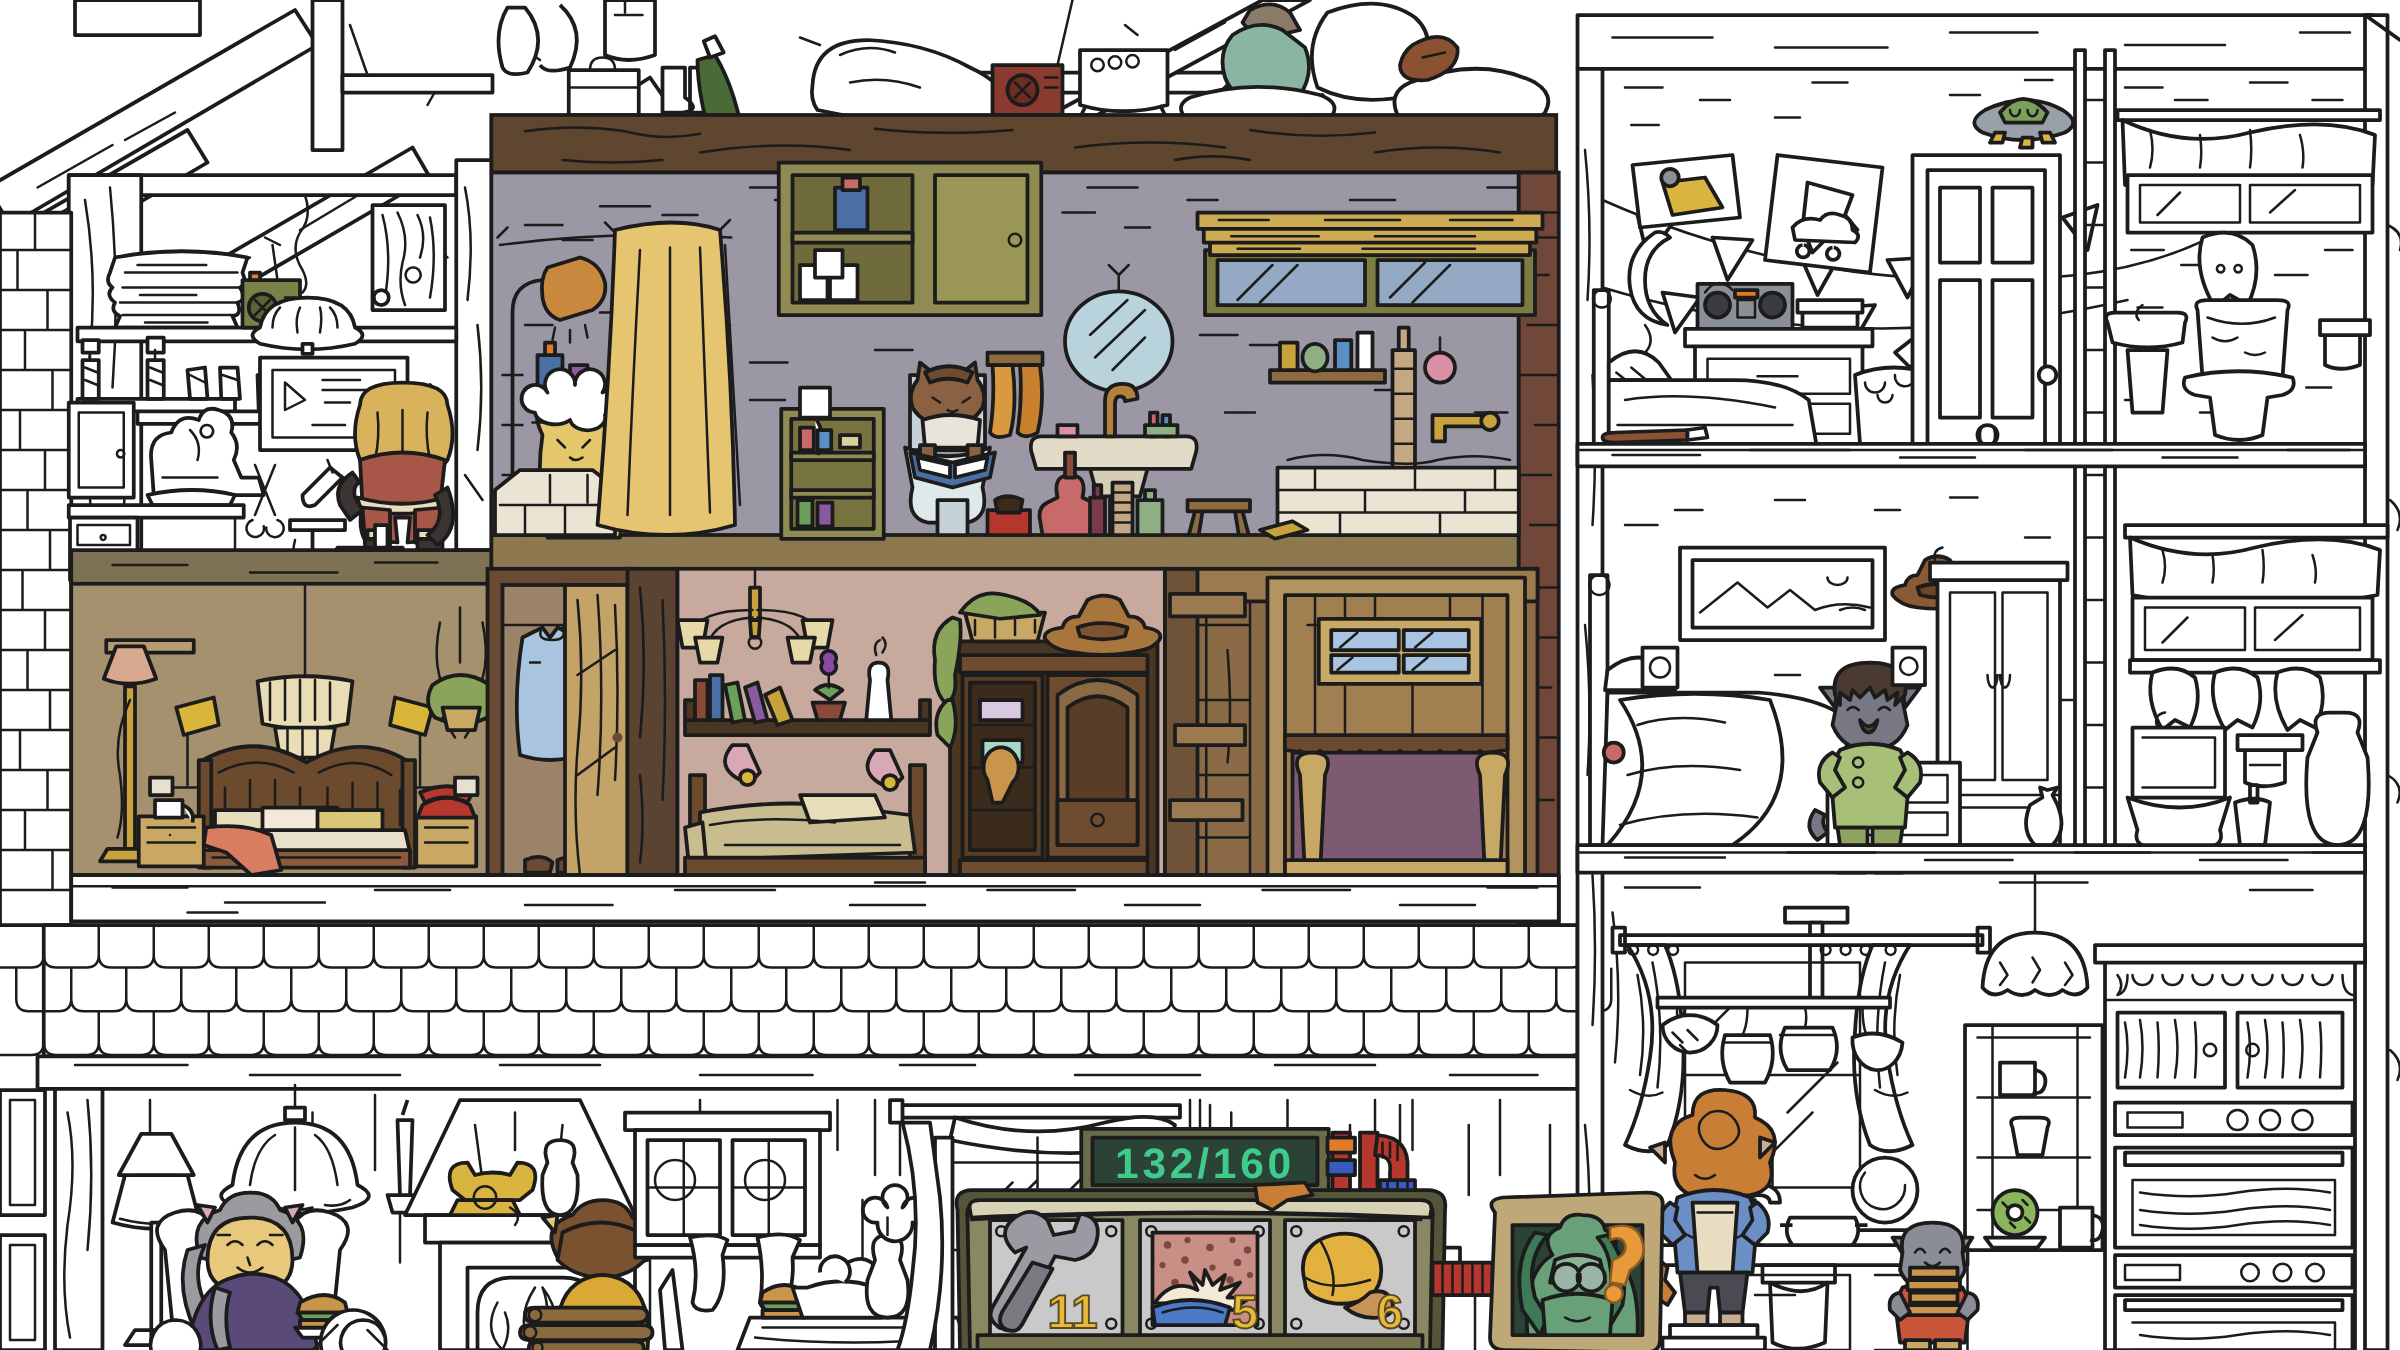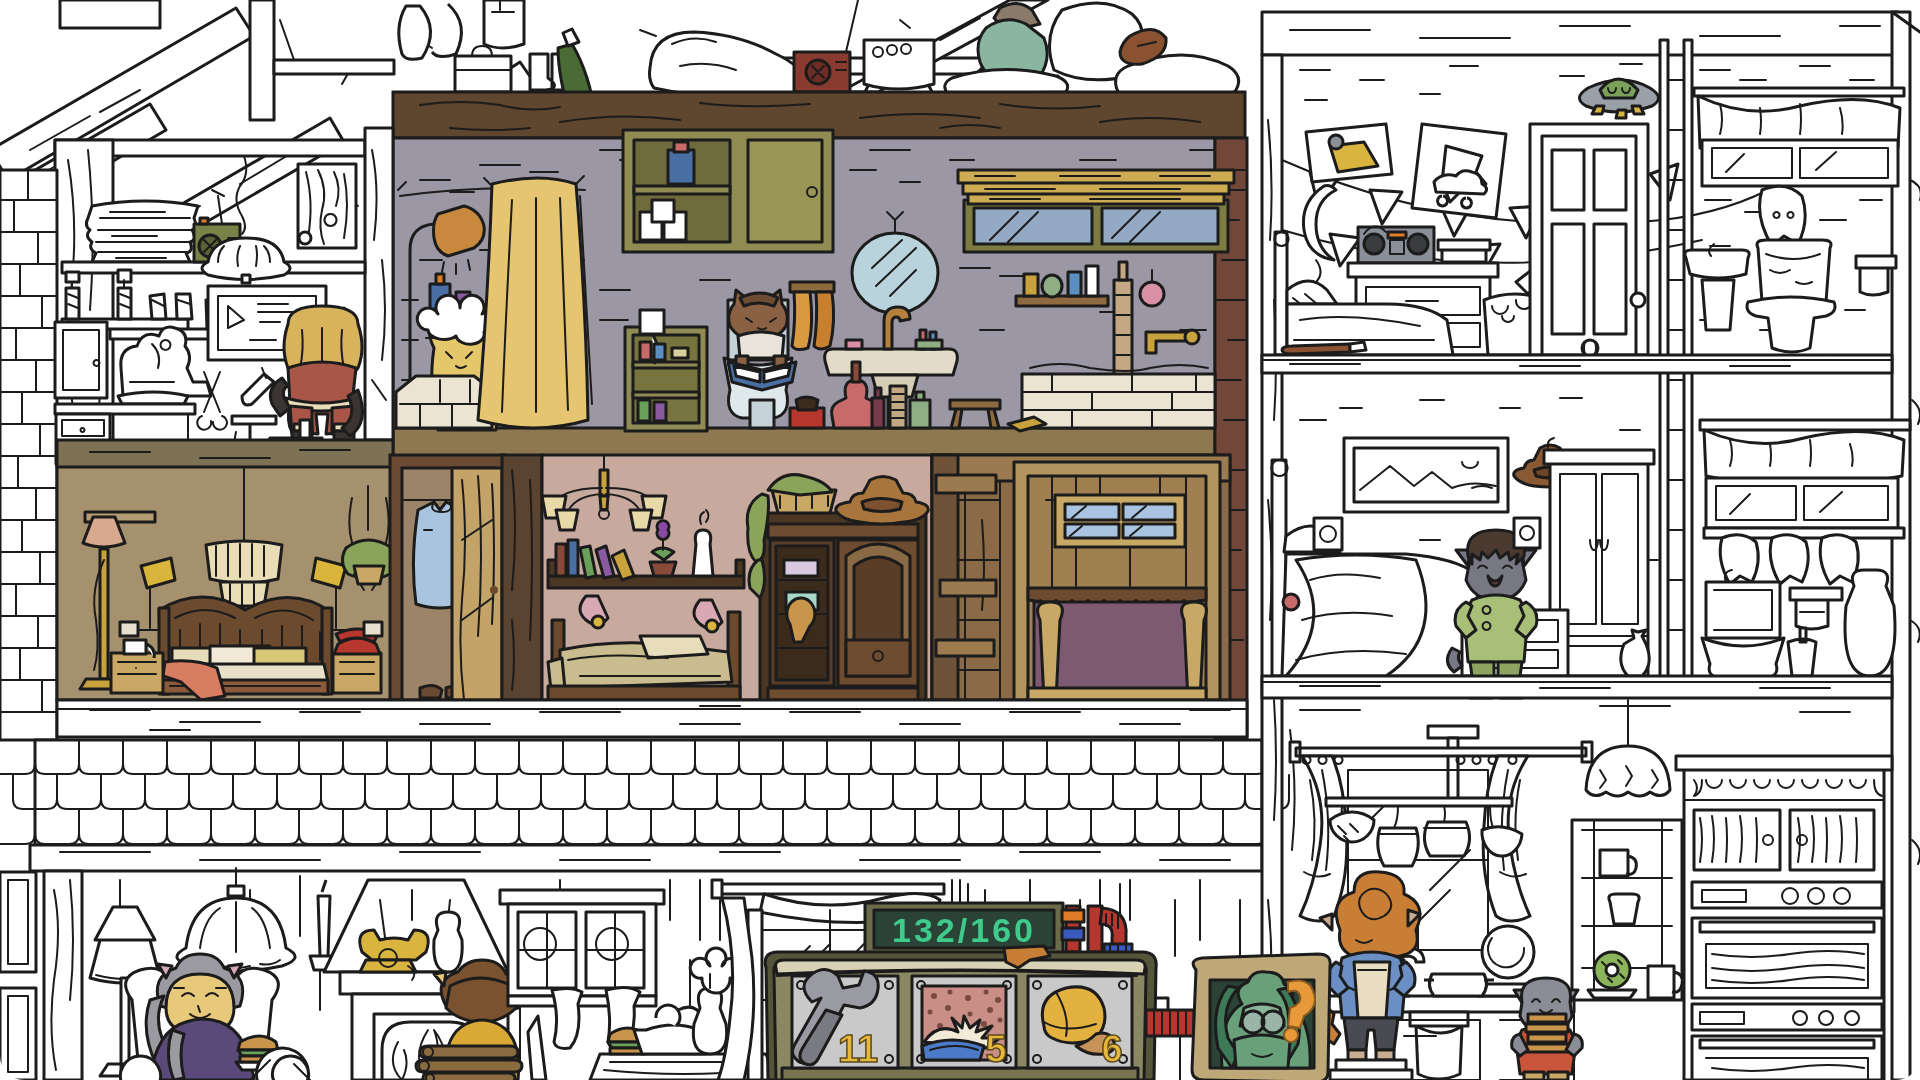--- a/index.html
+++ b/index.html
@@ -1,16 +1,16 @@
 <!DOCTYPE html>
 <html><head>
 <meta charset="utf-8">
 <style>
 html,body{margin:0;padding:0;background:#fff;font-family:"Liberation Sans",sans-serif;}
-#stage{position:relative;width:1920px;height:1080px;overflow:hidden;background:#fff;border-radius:24px;}
+#stage{position:relative;width:1920px;height:1080px;overflow:hidden;background:#fff;}
 svg{display:block}
 .k{stroke:#1c1c1c;stroke-width:3;fill:none;stroke-linecap:round;stroke-linejoin:round}
 .k2{stroke:#1c1c1c;stroke-width:2;fill:none;stroke-linecap:round;stroke-linejoin:round}
 .kf{stroke:#1c1c1c;stroke-width:3;stroke-linejoin:round}
 .kw{stroke:#1c1c1c;stroke-width:3;fill:#ffffff;stroke-linejoin:round}
 </style>
 </head>
 <body>
 <div id="stage">
 <svg width="1920" height="1080" viewBox="0 0 1920 1080">

